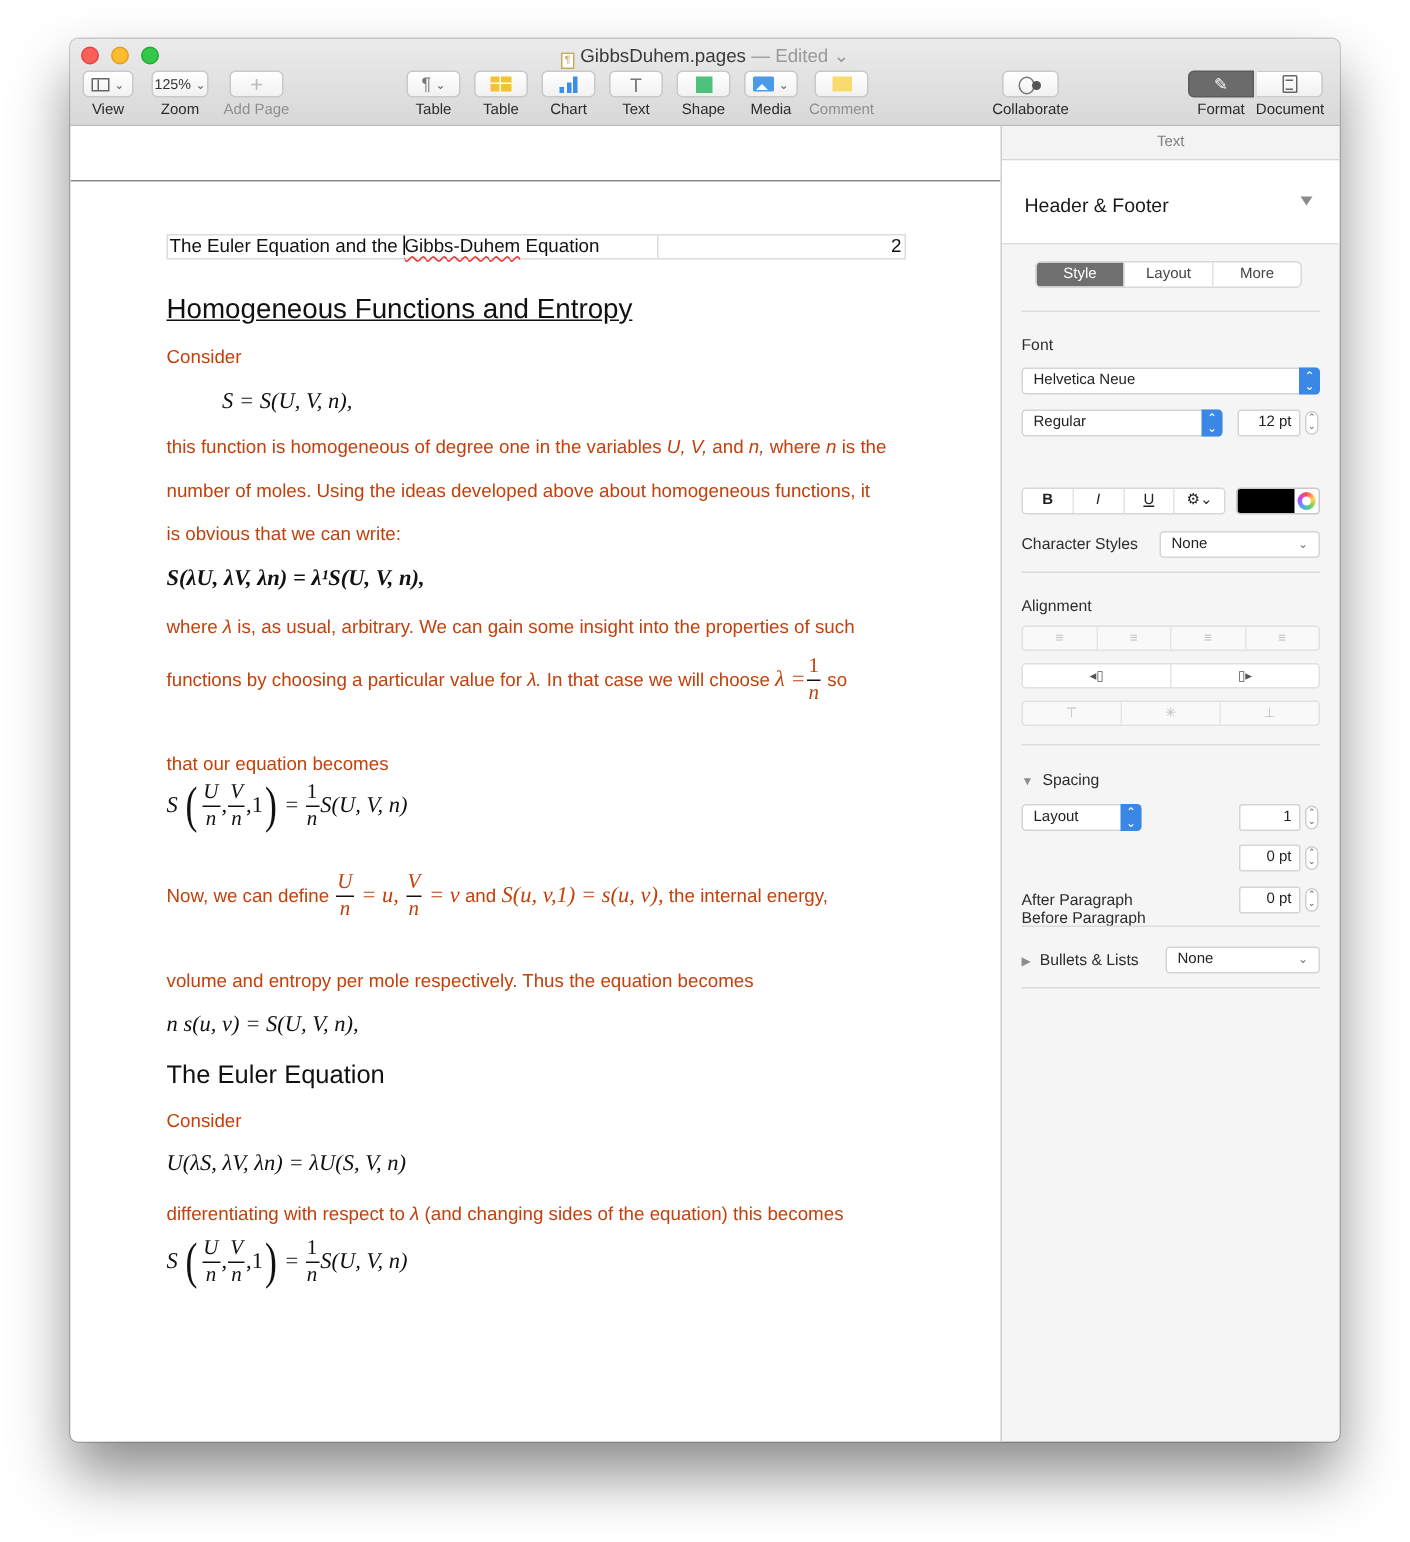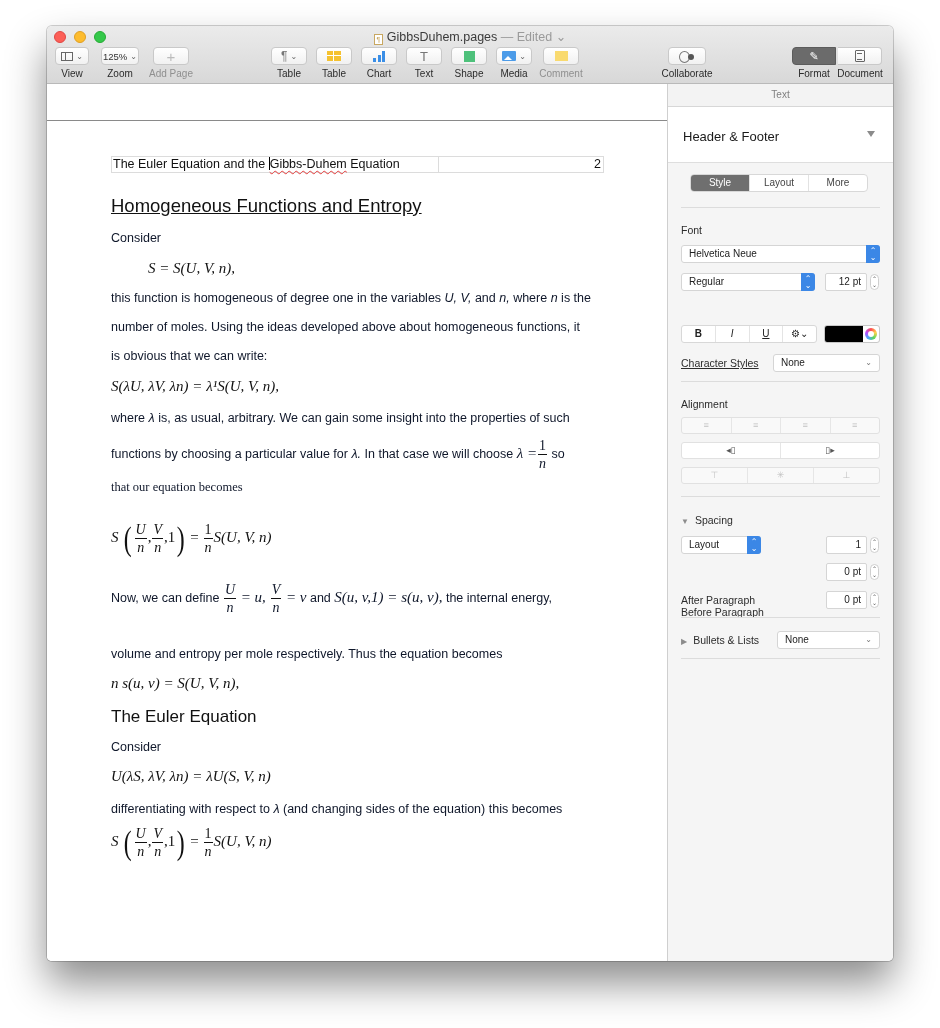--- a/index.html
+++ b/index.html
@@ -75,21 +75,21 @@
 
   .header-row {
     position: absolute; left: 64px; top: 34px; width: 493px; height: 17px;
     border: 1px solid #dcdcdc; display: flex; font-size: 12.5px; color: #111; line-height: 15px;
   }
   .header-left { width: 327px; padding-left: 1px; border-right: 1px solid #dcdcdc; white-space: nowrap; }
   .header-right { flex: 1; text-align: right; padding-right: 2px; }
   .spell { text-decoration: underline wavy #e53b3b; text-decoration-thickness: 1px; text-underline-offset: 2px; }
   .caret { display: inline-block; width: 1px; height: 13px; background: #000; vertical-align: -2px; }
 
-  .body-text { position: absolute; left: 64px; font-size: 12.5px; color: #0f172a; white-space: nowrap; line-height: 16px; }
+  .body-text { position: absolute; left: 64px; font-size: 12.5px; color: #c2410c; white-space: nowrap; line-height: 16px; }
   .h1 { position: absolute; left: 64px; font-size: 18.5px; color: #111; white-space: nowrap; }
   .math { position: absolute; font-family: "Liberation Serif", serif; font-size: 15px; color: #111; white-space: nowrap; line-height: 18px; }
   .math i { font-style: italic; }
   .frac { display: inline-block; vertical-align: middle; text-align: center; font-family: "Liberation Serif", serif; font-size: 14px; line-height: 15px; margin: 0 1px; }
   .frac .num { display: block; padding: 0 1px 1px; border-bottom: 1px solid #111; font-style: italic; }
   .frac .den { display: block; padding-top: 1px; font-style: italic; }
   .frac .num.up { font-style: normal; }
   .paren { font-family: "Liberation Serif", serif; font-size: 34px; line-height: 30px; vertical-align: middle; font-weight: 100; transform: scaleX(0.7); display: inline-block; }
 
   
@@ -248,27 +248,27 @@
         <div class="header-right">2</div>
       </div>
 
       <div class="h1" style="top:73px;text-decoration:underline;">Homogeneous Functions and Entropy</div>
       <div class="body-text" style="top:108px;">Consider</div>
       <div class="math" style="left:101px;top:137px;font-style:italic;">S = S(U, V, n),</div>
 
       <div class="body-text" style="top:168px;"><span>this function is homogeneous of degree one in the variables </span><i>U, V,</i><span> and </span><i>n,</i><span> where </span><i>n</i><span> is the</span></div>
       <div class="body-text" style="top:197px;">number of moles.  Using the ideas developed above about homogeneous functions, it</div>
       <div class="body-text" style="top:226px;">is obvious that we can write:</div>
-      <div class="math" style="left:64px;top:255px;font-style:italic;">S(λU, λV, λn) = λ¹S(U, V, n),</div>
+      <div class="math" style="left:64px;top:255px;font-style:italic;font-weight:bold;">S(λU, λV, λn) = λ¹S(U, V, n),</div>
 
       <div class="body-text" style="top:288px;"><span> where </span><i>λ</i><span> is, as usual, arbitrary.  We can gain some insight into the properties of such</span></div>
 
       <div class="body-text" style="top:312px;line-height:38px;"><span>functions by choosing a particular value for </span><i>λ.</i><span>  In that case we will choose </span><i style="font-family:'Liberation Serif',serif;font-size:15px;">λ =</i><span class="frac"><span class="num up">1</span><span class="den">n</span></span><span> so</span></div>
 
-      <div class="body-text" style="top:357px;font-family:Liberation Serif, serif;">that our equation becomes</div>
+      <div class="body-text" style="top:379px;">that our equation becomes</div>
 
       <div class="math" style="left:64px;top:397px;line-height:36px;"><i>S</i> <span class="paren">(</span><span class="frac"><span class="num">U</span><span class="den">n</span></span>,<span class="frac"><span class="num">V</span><span class="den">n</span></span><span>,1</span><span class="paren">)</span><span> = </span><span class="frac"><span class="num up">1</span><span class="den">n</span></span><i>S(U, V, n)</i></div>
 
       <div class="body-text" style="top:455px;line-height:40px;"><span>Now, we can define </span><span class="frac"><span class="num">U</span><span class="den">n</span></span><i style="font-family:'Liberation Serif',serif;font-size:15px;"> = u, </i><span class="frac"><span class="num">V</span><span class="den">n</span></span><i style="font-family:'Liberation Serif',serif;font-size:15px;"> = v</i><span> and </span><i style="font-family:'Liberation Serif',serif;font-size:15px;">S(u, v,1) = s(u, v),</i><span> the internal energy,</span></div>
 
       <div class="body-text" style="top:524px;">volume and entropy per mole respectively.  Thus the equation becomes</div>
       <div class="math" style="left:64px;top:552px;font-style:italic;">n s(u, v) = S(U, V, n),</div>
 
       <div class="h1" style="top:585px;font-size:17px;">The Euler Equation</div>
       <div class="body-text" style="top:617px;">Consider</div>
@@ -304,21 +304,21 @@
       <div>B</div>
       <div class="it">I</div>
       <div class="ul">U</div>
       <div>⚙⌄</div>
     </div>
     <div class="color-well">
       <span class="swatch"></span>
       <span class="wheel"></span>
     </div>
 
-    <div class="sb-label" style="top:273px;text-decoration:underline;">Character Styles</div>
+    <div class="sb-label" style="top:273px;">Character Styles</div>
     <div class="popup" style="left:105px;top:270px;width:107px;"><span>None</span><span class="down">⌄</span></div>
     <div class="divider" style="top:297px;"></div>
 
     <div class="sb-label" style="top:314px;">Alignment</div>
     <div class="align-row" style="top:333px;">
       <div>≡</div>
       <div>≡</div>
       <div>≡</div>
       <div>≡</div>
     </div>

